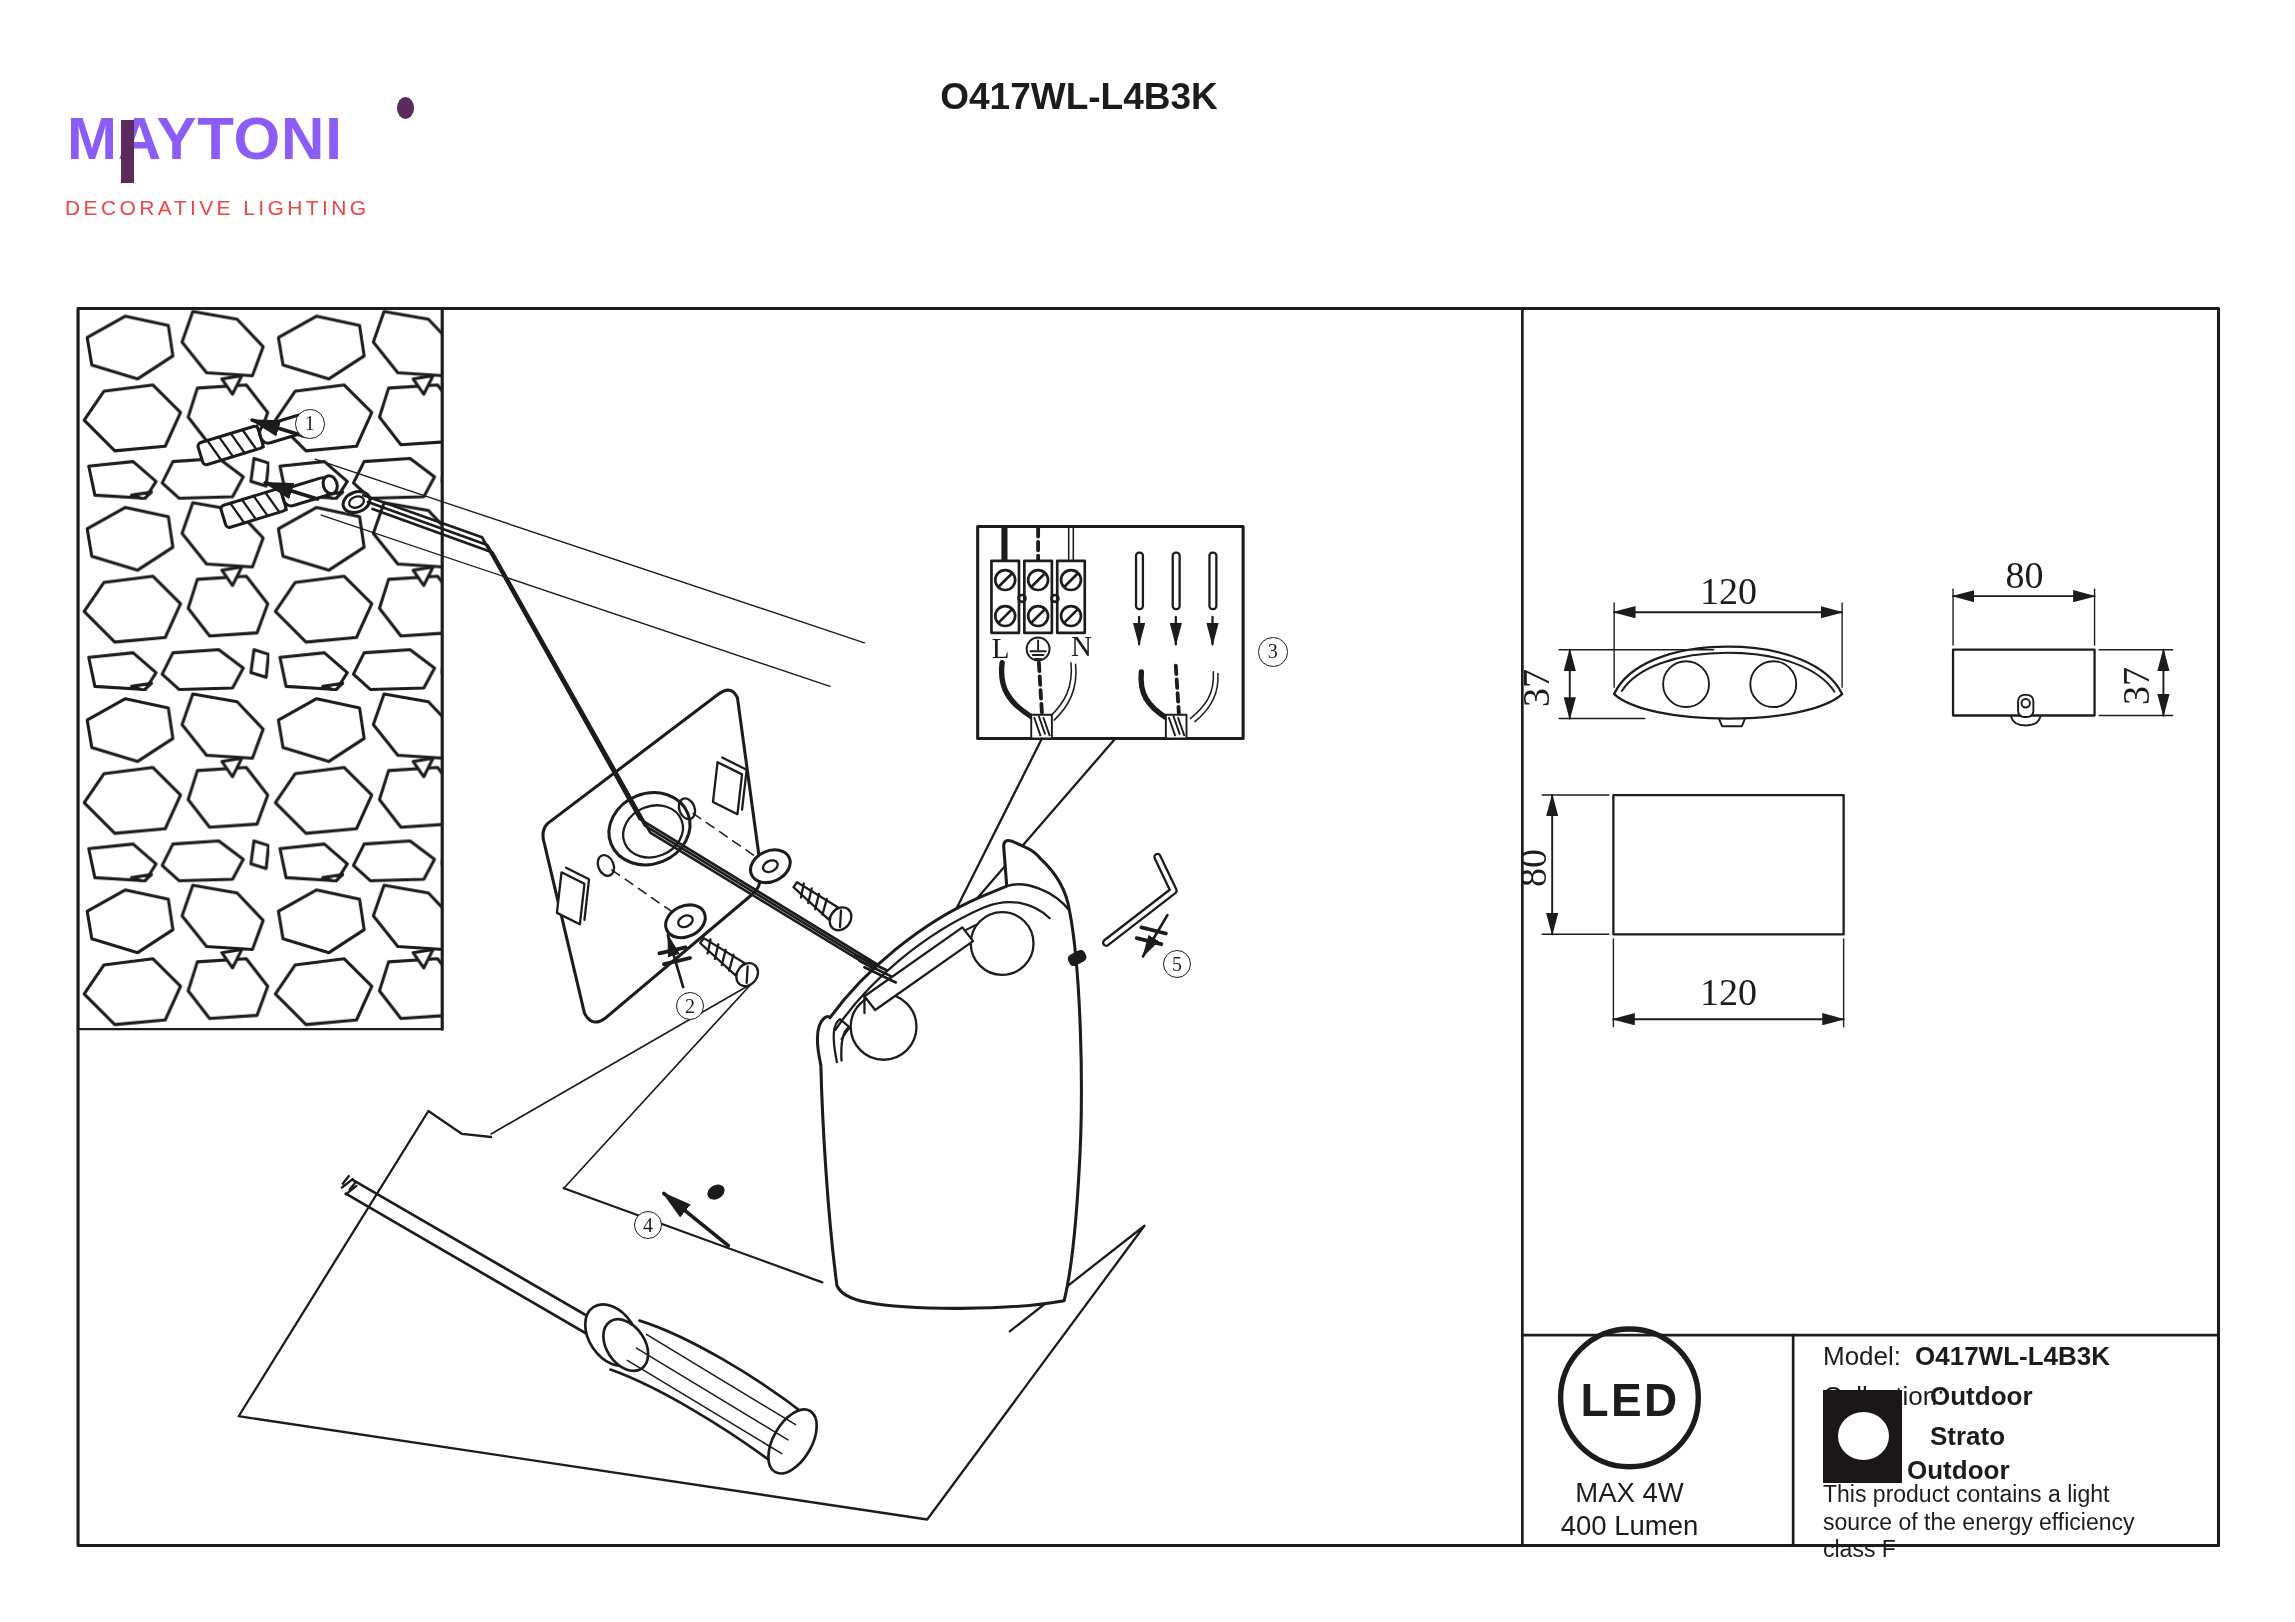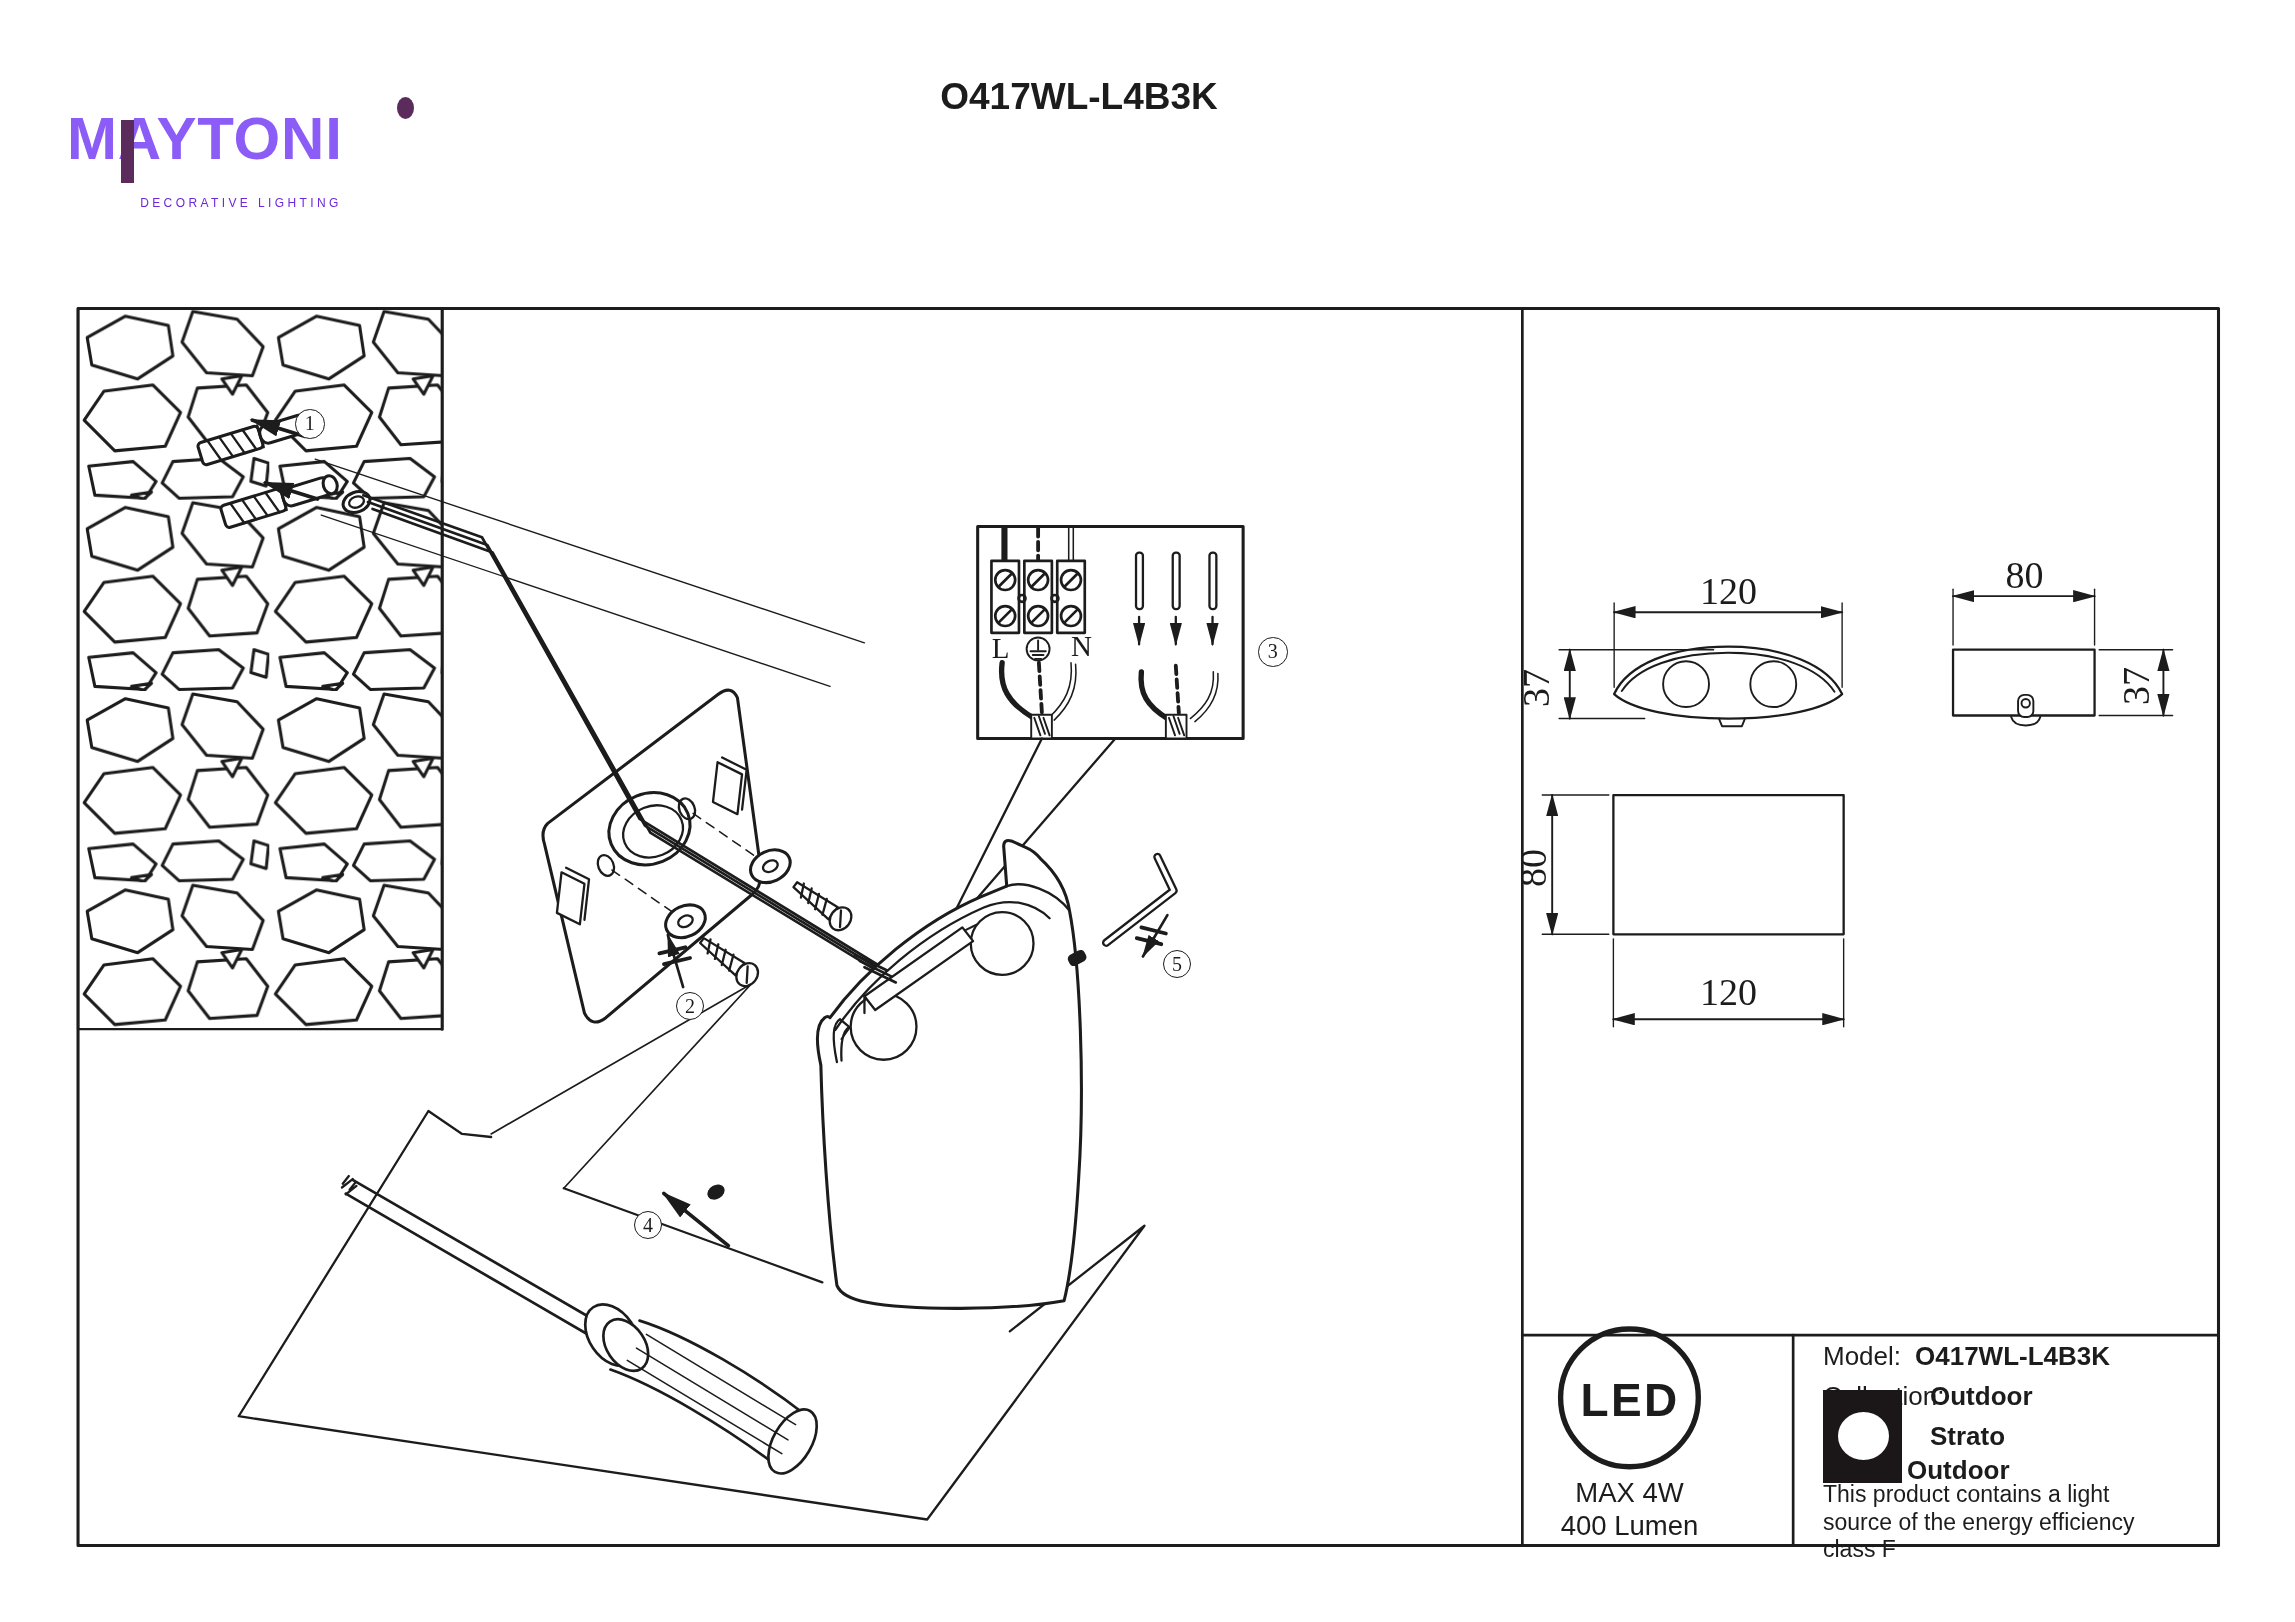--- a/index.html
+++ b/index.html
@@ -3,21 +3,21 @@
 <meta charset="utf-8">
 <style>
   html,body{margin:0;padding:0;background:#ffffff;}
   body{width:2295px;height:1623px;position:relative;overflow:hidden;
        font-family:"Liberation Sans",sans-serif;color:#1c1c1c;}
   .abs{position:absolute;}
   
   .logo-text{font-weight:bold;font-size:60px;letter-spacing:0.8px;line-height:1;color:#8b5cf6;}
   .logo-stem{background:#5b2b5c;width:13px;height:63px;}
   .logo-dot{background:#5b2b5c;width:17px;height:22px;border-radius:50%;}
-  .tagline{font-size:12px;letter-spacing:3.4px;color:#6d28d9;width:352px;text-align:center;}
+  .tagline{font-size:21px;letter-spacing:3.4px;color:#ef4444;width:352px;text-align:left;}
   .title-wrap{left:811px;top:77px;width:536px;text-align:center;}
   .title-main{font-size:58px;font-weight:bold;line-height:1.15;}
   .title-model{font-size:37px;font-weight:bold;line-height:1.1;}
   
   .circ{border:1.9px solid #1c1c1c;border-radius:50%;
         font-family:"Liberation Serif",serif;font-size:20px;
         display:flex;align-items:center;justify-content:center;background:#fff;}
   
   .dim{font-family:"Liberation Serif",serif;font-size:38px;text-align:center;line-height:1;}
   .rot{transform:rotate(-90deg);transform-origin:center center;}

